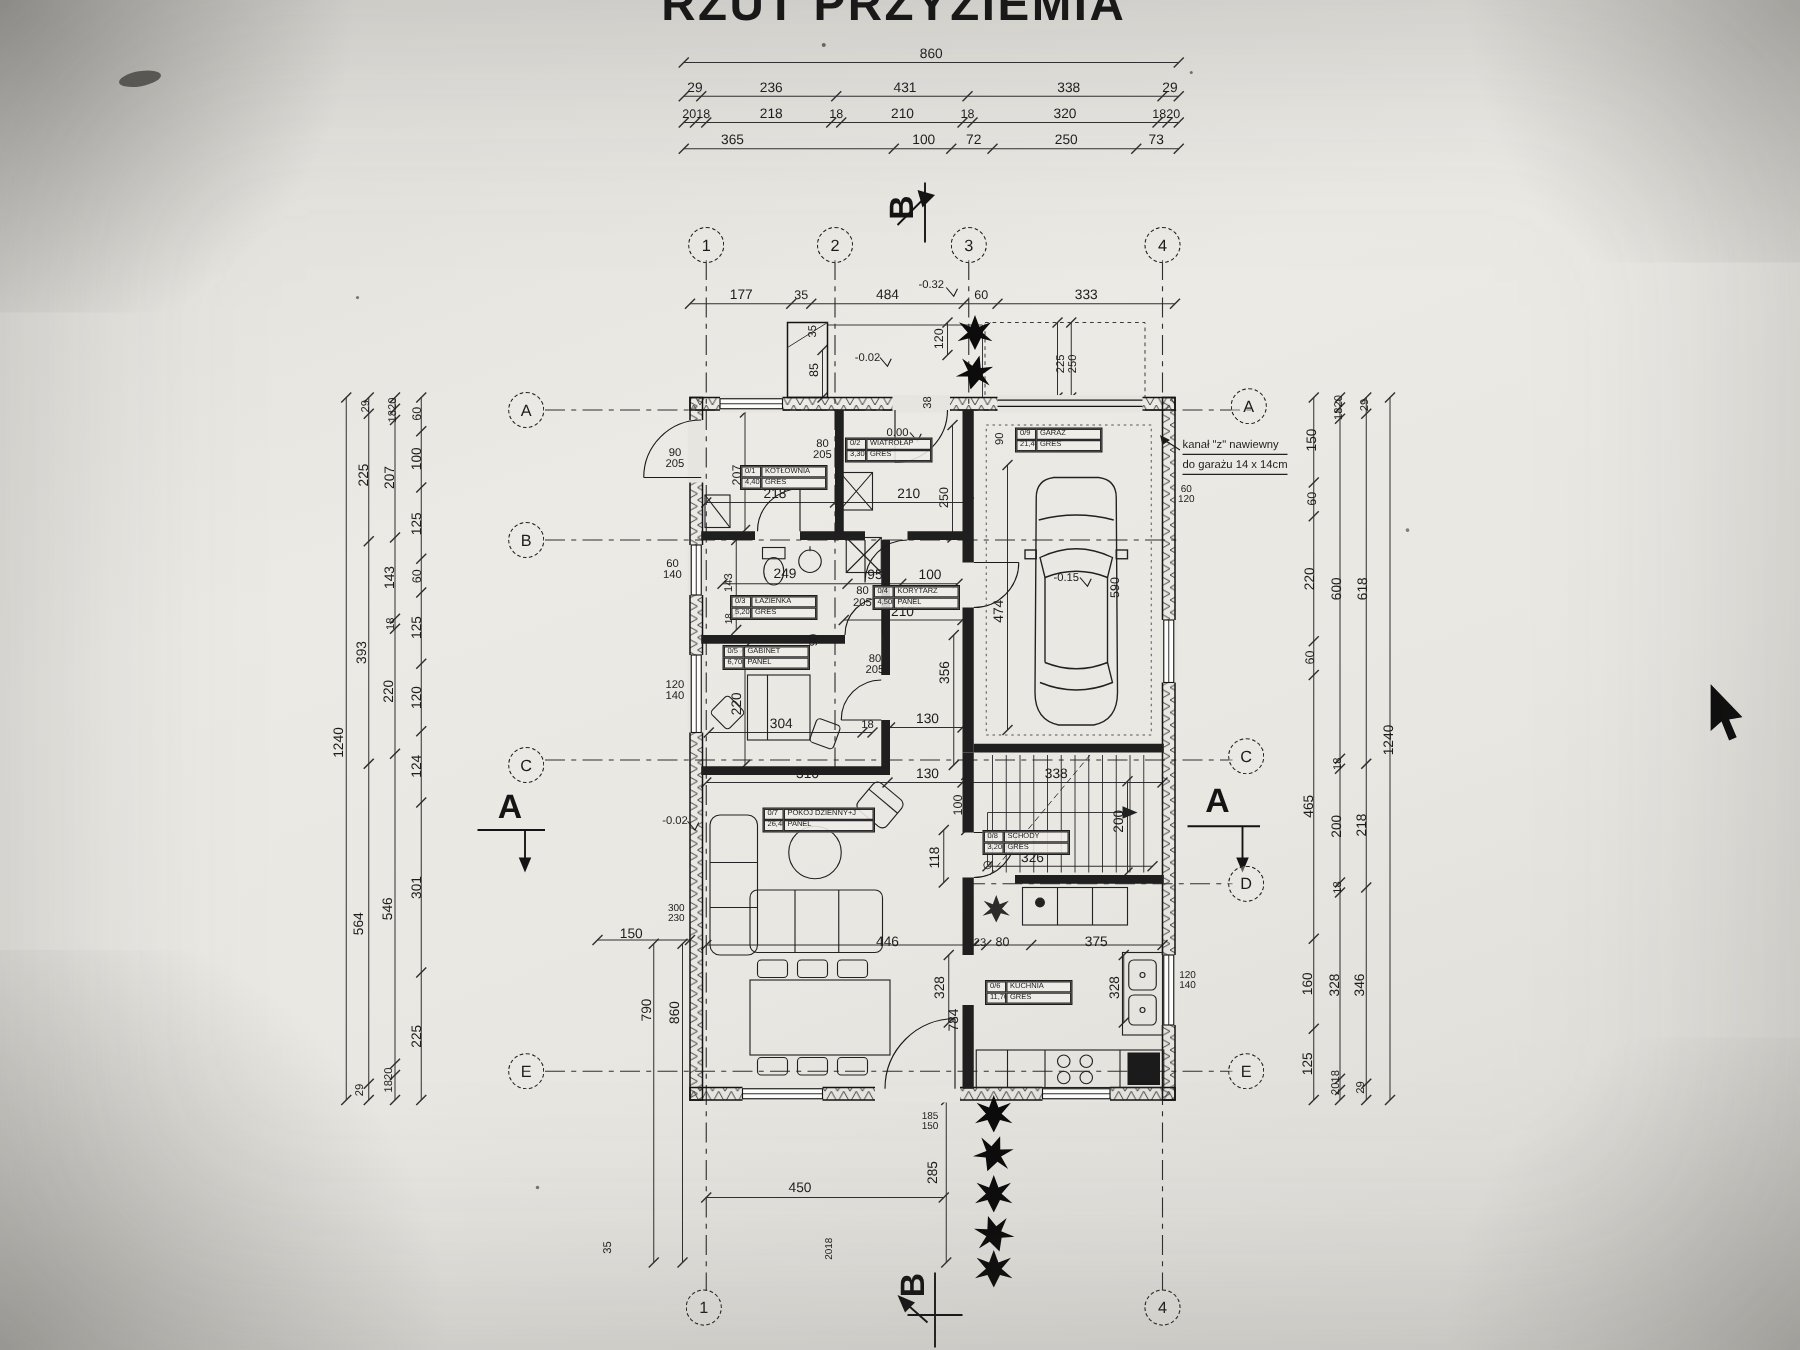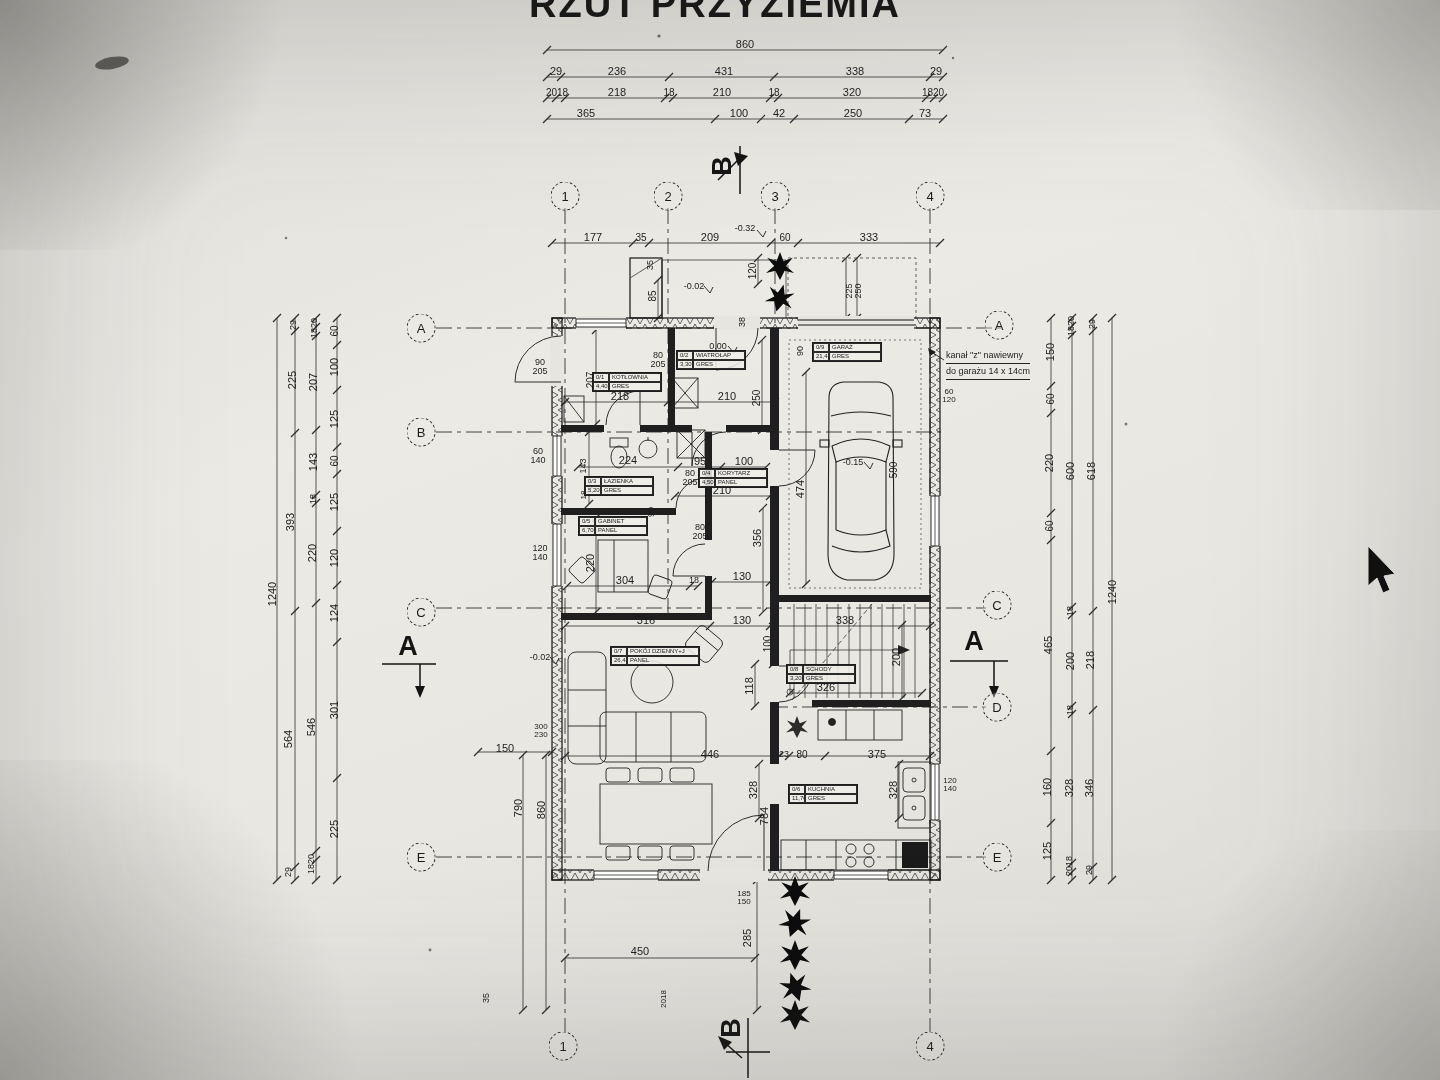--- a/index.html
+++ b/index.html
@@ -475,26 +475,26 @@
       <span class="lbl" style="left: 936px; top: 71px;">29</span>
       <span class="lbl" style="left: 557px; top: 92px; font-size: 10px;">2018</span>
       <span class="lbl" style="left: 617px; top: 92px;">218</span>
       <span class="lbl" style="left: 669px; top: 92px; font-size: 10px;">18</span>
       <span class="lbl" style="left: 722px; top: 92px;">210</span>
       <span class="lbl" style="left: 774px; top: 92px; font-size: 10px;">18</span>
       <span class="lbl" style="left: 852px; top: 92px;">320</span>
       <span class="lbl" style="left: 933px; top: 92px; font-size: 10px;">1820</span>
       <span class="lbl" style="left: 586px; top: 113px;">365</span>
       <span class="lbl" style="left: 739px; top: 113px;">100</span>
-      <span class="lbl" style="left: 779px; top: 113px;">42</span>
+      <span class="lbl" style="left: 779px; top: 113px;">72</span>
       <span class="lbl" style="left: 853px; top: 113px;">250</span>
       <span class="lbl" style="left: 925px; top: 113px;">73</span>
       <span class="lbl" style="left: 593px; top: 237px;">177</span>
       <span class="lbl" style="left: 641px; top: 237px; font-size: 10px;">35</span>
-      <span class="lbl" style="left: 710px; top: 237px;">209</span>
+      <span class="lbl" style="left: 710px; top: 237px;">484</span>
       <span class="lbl" style="left: 785px; top: 237px; font-size: 10px;">60</span>
       <span class="lbl" style="left: 869px; top: 237px;">333</span>
       <span class="lbl" style="left: 745px; top: 228px; font-size: 9px;">-0.32</span>
       <span class="lbl rot" style="left: 272px; top: 594px;">1240</span>
       <span class="lbl rot" style="left: 293px; top: 325px; font-size: 9px;">29</span>
       <span class="lbl rot" style="left: 292px; top: 380px;">225</span>
       <span class="lbl rot" style="left: 290px; top: 522px;">393</span>
       <span class="lbl rot" style="left: 288px; top: 739px;">564</span>
       <span class="lbl rot" style="left: 288px; top: 872px; font-size: 9px;">29</span>
       <span class="lbl rot" style="left: 314px; top: 328px; font-size: 9px;">1820</span>
@@ -552,21 +552,21 @@
       <span class="lbl" style="left: 658px; top: 364px; font-size: 9px;">205</span>
       <span class="lbl" style="left: 718px; top: 346px; font-size: 9px;">0.00</span>
       <span class="lbl" style="left: 694px; top: 286px; font-size: 9px;">-0.02</span>
       <span class="lbl rot" style="left: 652px; top: 296px; font-size: 10px;">85</span>
       <span class="lbl rot" style="left: 650px; top: 265px; font-size: 9px;">35</span>
       <span class="lbl rot" style="left: 752px; top: 271px; font-size: 10px;">120</span>
       <span class="lbl rot" style="left: 742px; top: 322px; font-size: 9px;">38</span>
       <span class="lbl rot" style="left: 800px; top: 351px; font-size: 9px;">90</span>
       <span class="lbl rot" style="left: 849px; top: 291px; font-size: 9px;">225</span>
       <span class="lbl rot" style="left: 858px; top: 291px; font-size: 9px;">250</span>
-      <span class="lbl" style="left: 628px; top: 460px;">224</span>
+      <span class="lbl" style="left: 628px; top: 460px;">249</span>
       <span class="lbl" style="left: 700px; top: 461px;">95</span>
       <span class="lbl" style="left: 744px; top: 461px;">100</span>
       <span class="lbl" style="left: 722px; top: 490px;">210</span>
       <span class="lbl rot" style="left: 583px; top: 466px; font-size: 9px;">143</span>
       <span class="lbl rot" style="left: 583px; top: 495px; font-size: 8px;">18</span>
       <span class="lbl" style="left: 690px; top: 473px; font-size: 9px;">80</span>
       <span class="lbl" style="left: 690px; top: 482px; font-size: 9px;">205</span>
       <span class="lbl rot" style="left: 651px; top: 512px; font-size: 9px;">90</span>
       <span class="lbl" style="left: 700px; top: 527px; font-size: 9px;">80</span>
       <span class="lbl" style="left: 700px; top: 536px; font-size: 9px;">205</span>

